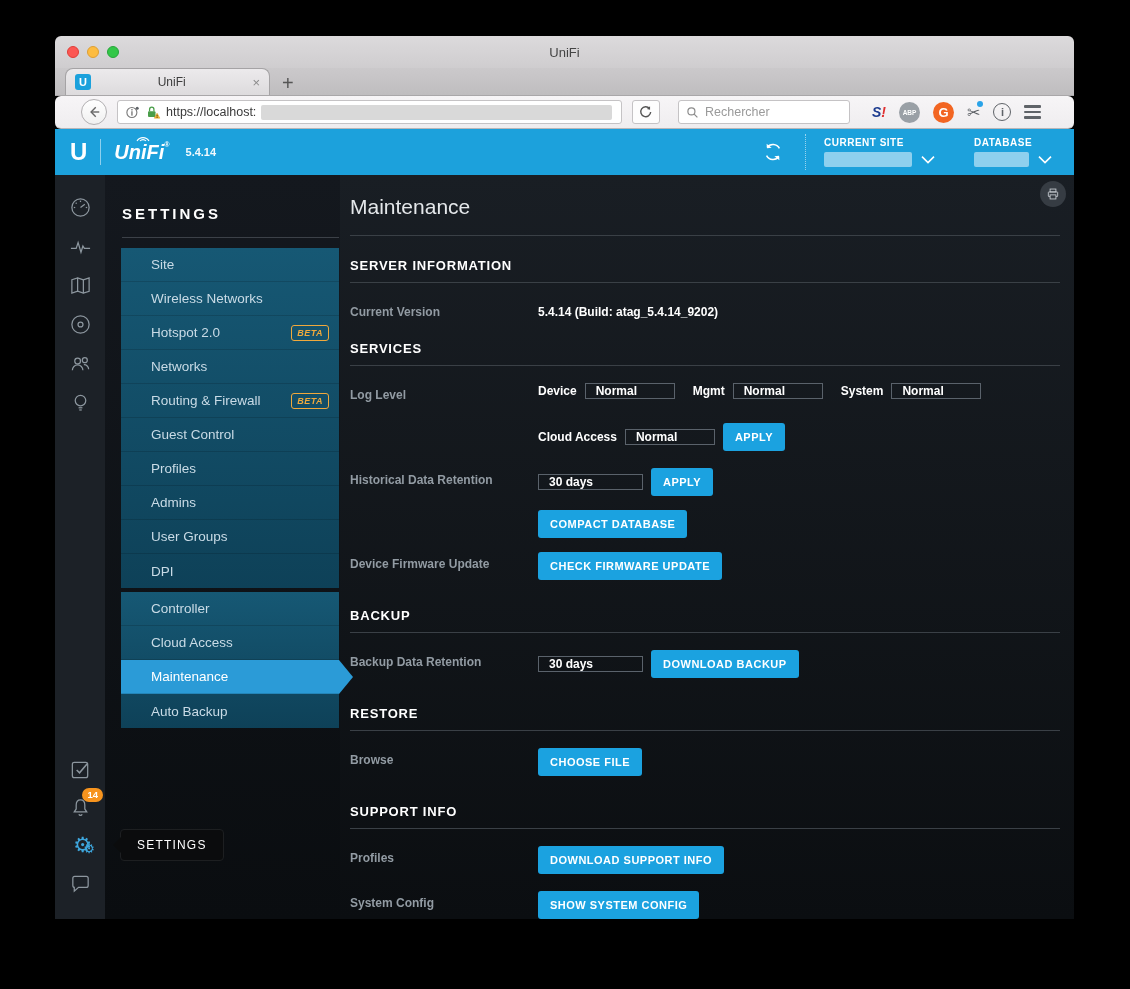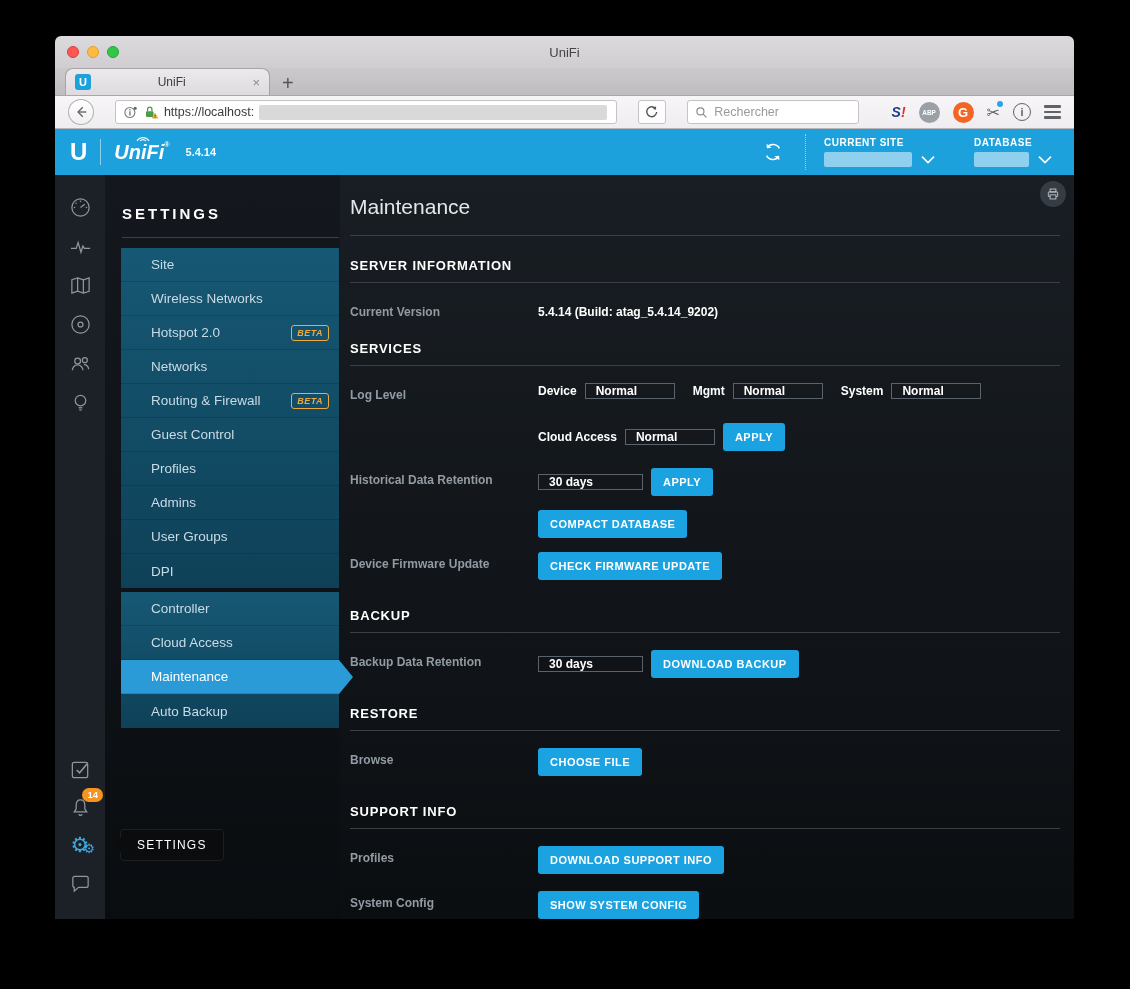--- a/index.html
+++ b/index.html
@@ -25,31 +25,31 @@
          border-bottom:none; border-radius:8px 8px 0 0; display:flex; align-items:center; gap:7px;
          padding:0 9px; font-size:12px; color:#3c3c3c; }
   .favicon { width:16px; height:16px; border-radius:3px; background:#1ba1dc; color:#fff; font-weight:bold;
              font-size:11px; display:flex; align-items:center; justify-content:center; }
   .tab-title { flex:1; text-align:center; }
   .tab-close { color:#8a8a8a; font-size:13px; }
   .newtab-btn { font-size:20px; color:#555; margin:0 0 2px 12px; line-height:20px; }
 
   
   .navbar { height:33px; background:linear-gradient(#f7f5f7,#efedef); border-bottom:1px solid #b8b6b8;
-            display:flex; align-items:center; padding:0 13px; gap:21px; }
+            display:flex; align-items:center; padding:0 26px; gap:10px;border-radius:6px; }
   .back-btn { width:26px; height:26px; border-radius:50%; border:1px solid #b2b0b2; background:linear-gradient(#fff,#f0f0f0);
               display:flex; align-items:center; justify-content:center; color:#666; font-size:15px; }
   .urlbar { width:505px; height:24px; background:#fff; border:1px solid #c5c3c5; border-radius:3px;
             display:flex; align-items:center; padding:0 7px; gap:5px; }
   .url-text { font-size:12.5px; color:#3b3b3b; white-space:nowrap; }
   .url-redact { flex:1; height:15px; background:#d9d9d9; border-radius:2px; margin-right:2px; }
   .reload-btn { width:28px; height:24px; background:#fdfdfd; border:1px solid #c5c3c5; border-radius:3px;
                 display:flex; align-items:center; justify-content:center; }
   .searchbar { width:172px; height:24px; background:#fff; border:1px solid #c5c3c5; border-radius:3px;
-               display:flex; align-items:center; padding:0 7px; gap:6px; }
+               display:flex; align-items:center; padding:0 7px; gap:6px; margin-left:8px; }
   .search-ph { font-size:12.5px; color:#9a9a9a; }
   .nav-icons { display:flex; align-items:center; gap:13px; margin-left:12px; }
   .addon-s { font-size:14px; font-weight:900; font-style:italic; color:#1d3c8f; }
   .addon-s b { color:#e03131; }
   .addon-abp { width:21px; height:21px; border-radius:50%; background:#9aa0a6; color:#fff; font-size:6.5px;
                font-weight:bold; display:flex; align-items:center; justify-content:center; }
   .addon-g { width:21px; height:21px; border-radius:50%; background:#f26522; color:#fff; font-size:13px;
              font-weight:bold; display:flex; align-items:center; justify-content:center; }
   .addon-scissors { position:relative; font-size:16px; color:#5a5e63; }
   .addon-scissors::after { content:""; position:absolute; right:-3px; top:-2px; width:6px; height:6px;
@@ -74,21 +74,21 @@
   .hdr-label { font-size:10px; font-weight:bold; letter-spacing:.5px; margin-bottom:4px; }
   .hdr-select { display:flex; align-items:center; gap:8px; }
   .hdr-redact { height:15px; background:rgba(255,255,255,.5); border-radius:2px; filter:blur(.6px); }
   .hdr-redact.site { width:88px; } .hdr-redact.user { width:55px; }
 
   
   .app-body { flex:1; display:flex; background:#0d1014; border-radius:0 0 4px 4px; }
 
   .rail { width:50px; background:#1c2127; display:flex; flex-direction:column; align-items:center;
           padding-top:20px; position:relative; }
-  .rail-icon { width:24px; height:24px; display:flex; align-items:center; justify-content:center;
+  .rail-icon { width:24px; height:24px; display:flex; align-items:center; justify-content:flex-end;
                color:#8d979f; margin-bottom:15px; position:relative; }
   .rail-spacer { flex:1; }
   .rail-icon.bottom { margin-bottom:14px; }
   .rail-icon.last { margin-bottom:24px; }
   .badge { position:absolute; top:-7px; right:-11px; background:#f7941e; color:#fff; font-size:9.5px;
            font-weight:bold; padding:2px 5px; border-radius:9px; line-height:10px; }
   .gear-glyph { color:#3ea7de; font-size:21px; line-height:20px; font-style:normal; }
   .gear-glyph small { position:absolute; right:-3px; bottom:-2px; font-size:13px; color:#3ea7de; }
   .tooltip { position:absolute; left:52px; top:50%; transform:translateY(-50%); background:#0b0c0d;
              border:1px solid #1d1f21; color:#fff; font-size:12px; letter-spacing:1.2px; padding:8px 16px;

